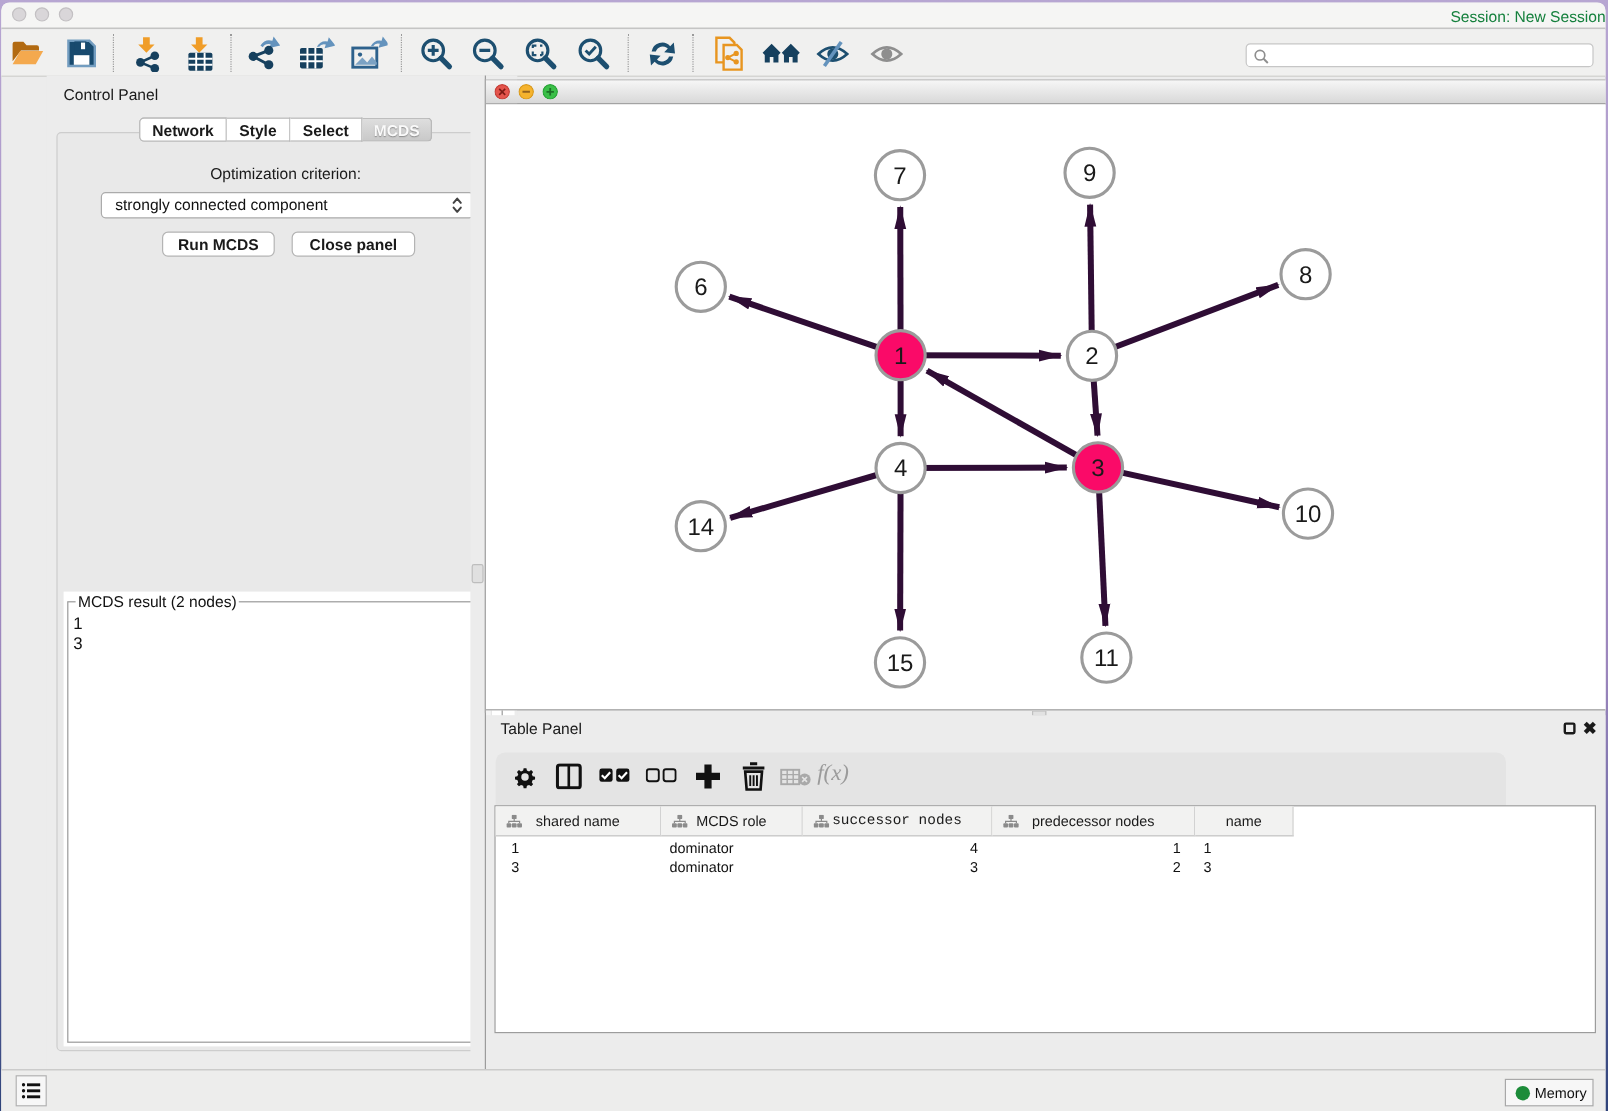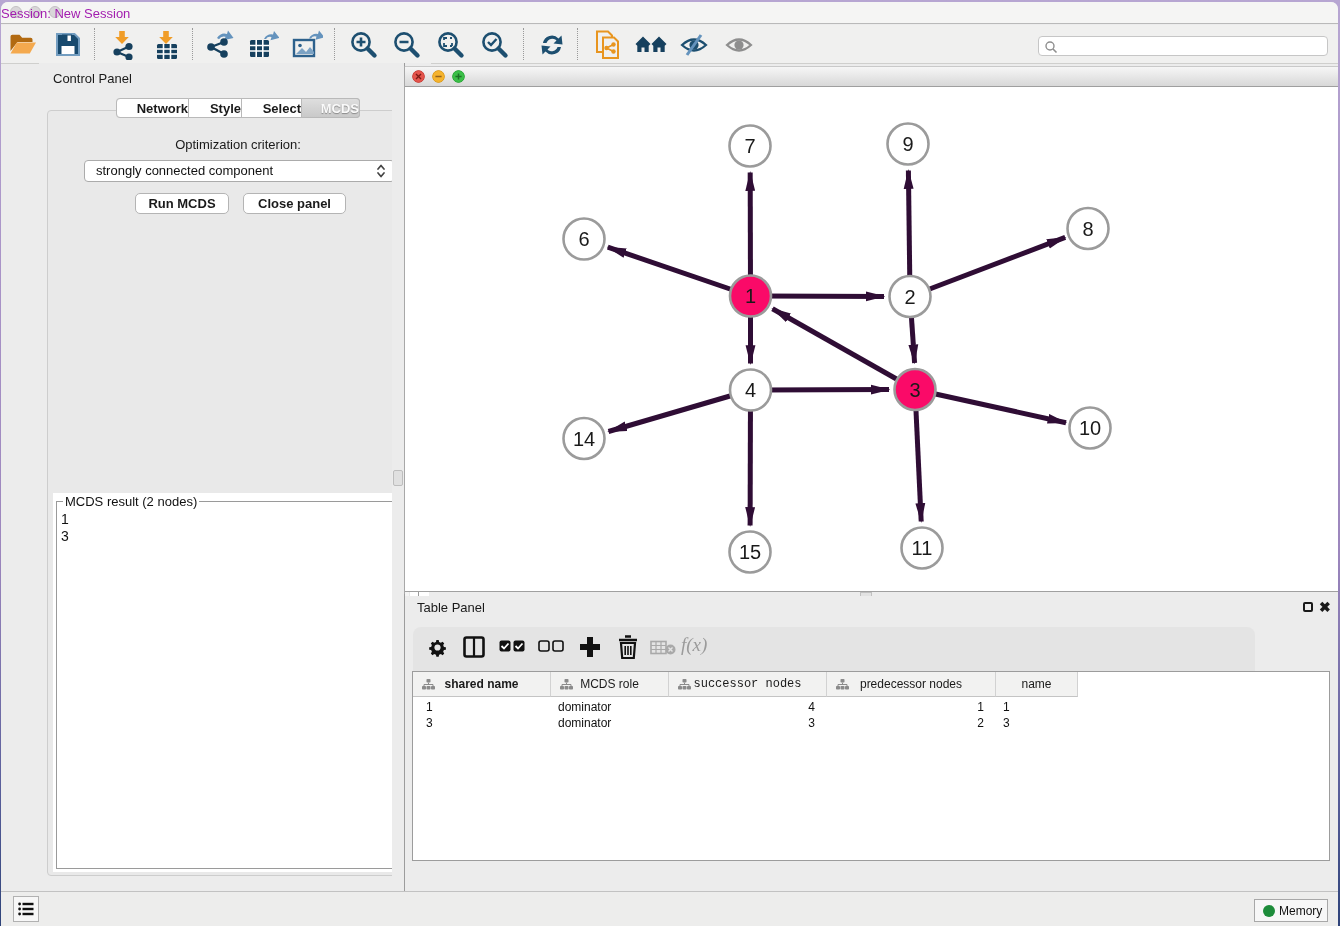--- a/index.html
+++ b/index.html
@@ -6,32 +6,32 @@
 html,body { width:1340px; height:926px; overflow:hidden; }
 body { -webkit-font-smoothing:antialiased; background:linear-gradient(180deg,#b7a6d2 0%,#a993c7 30%,#9c86bd 60%,#5a5f9b 85%,#2e4379 100%); font-family:"Liberation Sans", sans-serif; position:relative; }
 .abs { position:absolute; }
 #win {
   position:absolute; left:1px; top:2px; width:1337px; height:924px;
   background:#ececec; border-radius:7px 7px 0 0; overflow:hidden;
 }
 
 #titlebar { position:absolute; left:0; top:0; width:100%; height:22px; background:#f5f5f4; border-bottom:1px solid #b9b9b9; }
 .tl { position:absolute; top:4px; width:12px; height:12px; border-radius:50%; background:#d9d6d9; border:1px solid #c3c0c3; }
-#wtitle { position:absolute; top:4px; left:0; width:100%; text-align:left; font-size:13px; color:#a21caf; }
+#wtitle { position:absolute; top:4px; left:0; width:100%; text-align:right; font-size:13px; color:#15803d; }
 
 #toolbar { position:absolute; left:0; top:23px; width:100%; height:39px; background:#f0f0ef; border-bottom:1px solid #cfcfcd; }
 .tsep { position:absolute; top:3px; height:32px; width:0; border-left:1px dotted #9a9a9a; }
 .ticon { position:absolute; top:5px; }
 #searchbox { position:absolute; left:1037px; top:11px; width:290px; height:20px; background:#fff; border:1px solid #c6c6c6; border-radius:4px; }
 
 #cpanel { position:absolute; left:0; top:61px; width:392px; height:828px; background:#ececec;margin-left:38px; }
 #cp-title { position:absolute; left:14px; top:8px; font-size:13px; color:#1a1a1a; }
 #cp-inner { position:absolute; left:8px; top:47px; width:382px; height:766px; background:#e9e9e9; border:1px solid #cdcdcd; border-radius:4px; }
 .tabbar { position:absolute; display:flex; font-size:13px; font-weight:bold; z-index:5; }
-.tabbar .tab { background:#fff; border:1px solid #b9b9b9; border-left:none; height:20px; line-height:19px; text-align:right; color:#1a1a1a; }
+.tabbar .tab { background:#fff; border:1px solid #b9b9b9; border-left:none; height:20px; line-height:19px; text-align:center; color:#1a1a1a; }
 .tabbar .tab:first-child { border-left:1px solid #b9b9b9; border-radius:4px 0 0 4px; }
 .tabbar .tab:last-child { border-radius:0 4px 4px 0; }
 .tabbar .tab.sel { background:linear-gradient(#dedede,#c9c9c9); color:#fafafa; text-shadow:0 1px 1px rgba(120,120,120,.8); }
 
 #optlabel { position:absolute; left:0; top:26px; width:100%; text-align:center; font-size:13px; color:#1a1a1a; }
 #optselect { position:absolute; left:36px; top:49px; width:311px; height:22px; background:#fff; border:1px solid #ababab; border-radius:4px; font-size:13px; line-height:20px; padding-left:11px; color:#111; }
 .btn { position:absolute; height:21px; background:#fff; border:1px solid #b4b4b4; border-radius:5px; font-size:13px; font-weight:bold; color:#1a1a1a; text-align:center; line-height:19px; }
 
 #mcdsbox { position:absolute; left:5px; top:382px; width:376px; height:379px; background:#fff; }
 #mcdsfs { position:absolute; left:3px; top:8px; width:363px; height:368px; border:1px solid #9a9a9a; }
@@ -440,21 +440,21 @@
               <rect x="1" y="1.5" width="15" height="12" fill="none" stroke-width="1.6"></rect>
           <path d="M1,5.5 h15 M1,9.5 h15 M6,1.5 v12 M11,1.5 v12" stroke-width="1.2"></path>
             </g>
           <circle cx="20.5" cy="9.5" r="5" fill="#a9a9a9"></circle>
           <path d="M18.5,7.5 l4,4 M22.5,7.5 l-4,4" stroke="#e4e4e4" stroke-width="1.4"></path>
         </svg>
 
         <div class="abs" style="left:268px; top:7px; font-family:'Liberation Serif',serif; font-style:italic; font-size:19px; color:#9b9b9b;">f(x)</div>
       </div>
       <div id="tp-table">
-        <div class="thdr" style="left:0px; width:138px;font-weight:bold;"><svg class="cico" width="13" height="11" viewBox="0 0 13 11">
+        <div class="thdr" style="left:0px; width:138px;"><svg class="cico" width="13" height="11" viewBox="0 0 13 11">
               <g fill="#8b8b8b">
                 <rect x="4.5" y="0" width="4" height="3.6" rx="0.8"></rect>
                 <rect x="0" y="7" width="4" height="3.6" rx="0.8"></rect>
                 <rect x="4.5" y="7" width="4" height="3.6" rx="0.8"></rect>
                 <rect x="9" y="7" width="4" height="3.6" rx="0.8"></rect>
                 <path d="M6.5,3.6 v2 M2,7 v-1.5 h9 V7" stroke="#8b8b8b" fill="none"></path>
               </g>
             </svg><span>shared name</span></div>
         <div class="thdr" style="left:138px; width:118px;"><svg class="cico" width="13" height="11" viewBox="0 0 13 11">
               <g fill="#8b8b8b">

